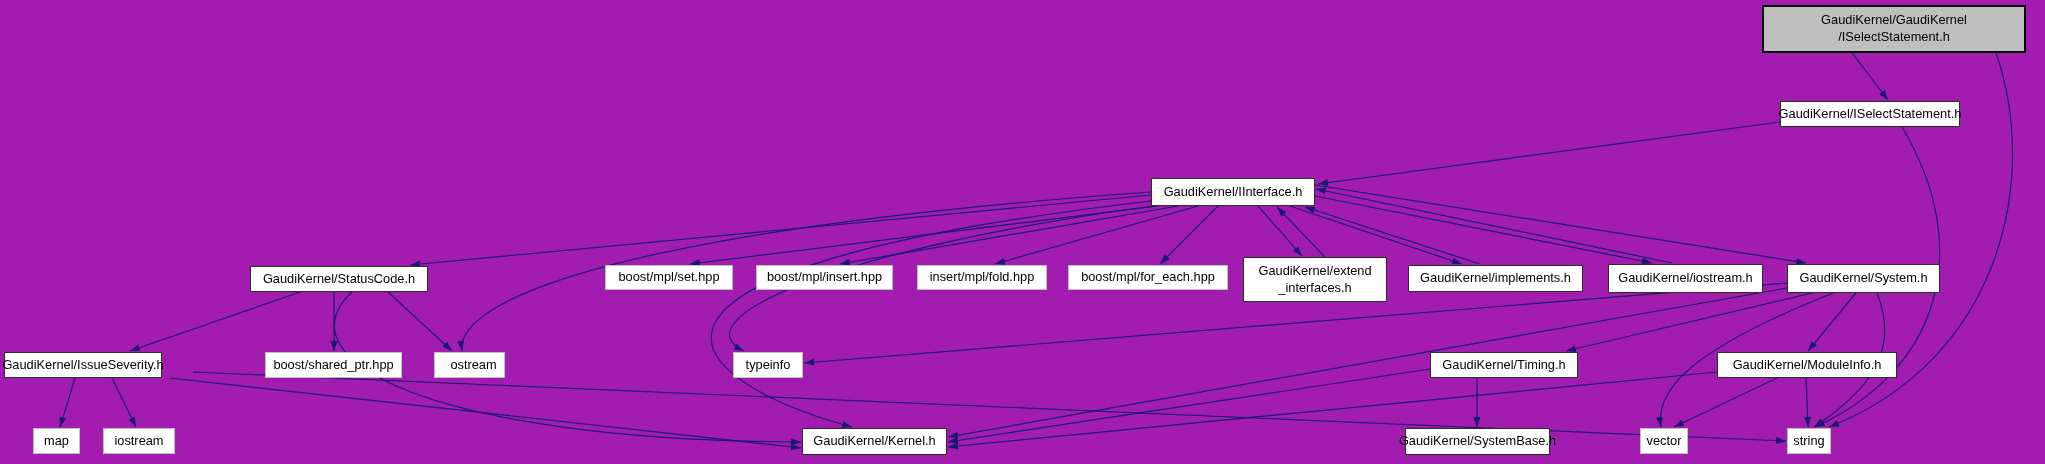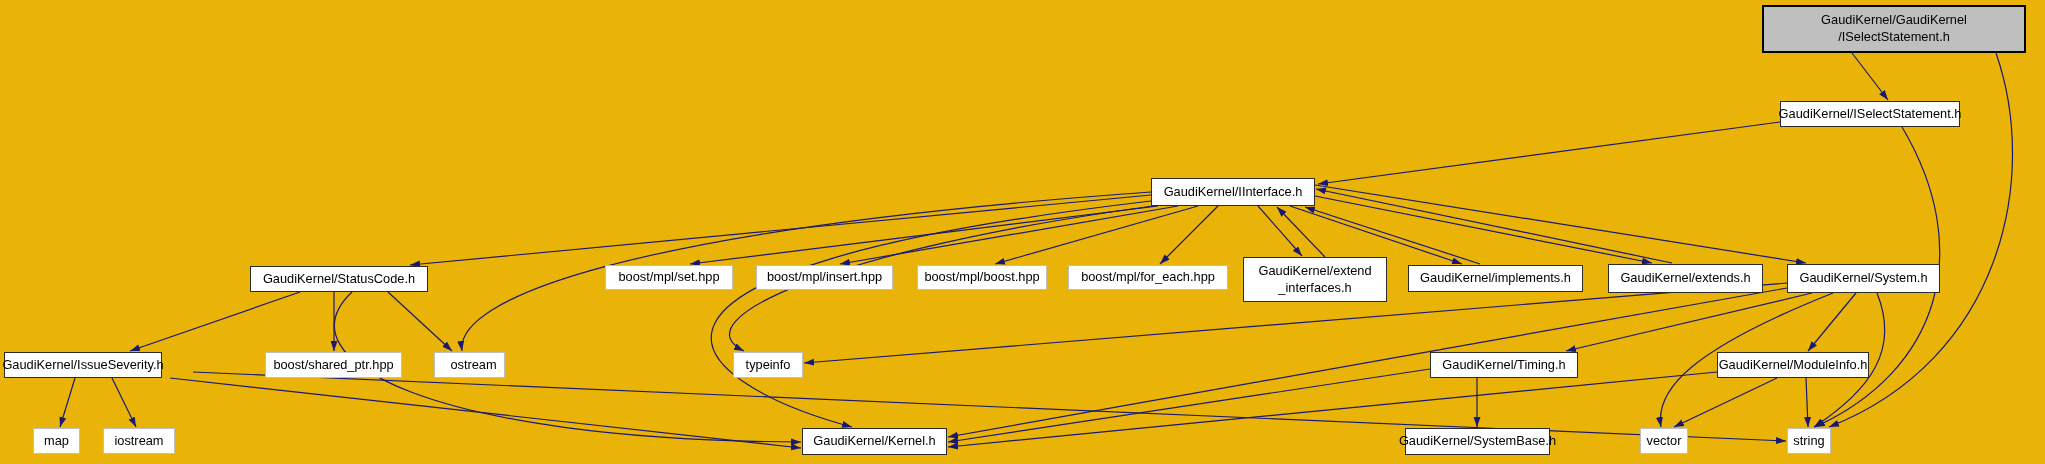--- a/index.html
+++ b/index.html
@@ -4,21 +4,21 @@
 <style>
   html, body {
     margin: 0;
     padding: 0;
     background: #ffffff;
   }
   #canvas {
     position: relative;
     width: 2045px;
     height: 464px;
-    background: #eab308;
+    background: #a21caf;
     overflow: hidden;
     font-family: "Liberation Sans", sans-serif;
   }
   #edge-svg {
     position: absolute;
     left: 0;
     top: 0;
     width: 2045px;
     height: 464px;
   }
@@ -115,54 +115,54 @@
       <div class="node internal" style="left: 250px; top: 266px; width: 178px; height: 26px;">
         <div>GaudiKernel/StatusCode.h</div>
       </div>
       <div class="node external" style="left: 605px; top: 265px; width: 128px; height: 25px;">
         <div>boost/mpl/set.hpp</div>
       </div>
       <div class="node external" style="left: 756px; top: 265px; width: 137px; height: 25px;">
         <div>boost/mpl/insert.hpp</div>
       </div>
       <div class="node external" style="left: 917px; top: 265px; width: 130px; height: 25px;">
-        <div>boost/mpl/boost.hpp</div>
+        <div>insert/mpl/fold.hpp</div>
       </div>
       <div class="node external" style="left: 1068px; top: 265px; width: 160px; height: 25px;">
         <div>boost/mpl/for_each.hpp</div>
       </div>
       <div class="node internal" style="left: 1243px; top: 257px; width: 144px; height: 45px;">
         <div>GaudiKernel/extend</div>
         <div>_interfaces.h</div>
       </div>
       <div class="node internal" style="left: 1408px; top: 265px; width: 175px; height: 27px;">
         <div>GaudiKernel/implements.h</div>
       </div>
       <div class="node internal" style="left: 1608px; top: 264px; width: 155px; height: 29px;">
-        <div>GaudiKernel/extends.h</div>
+        <div>GaudiKernel/iostream.h</div>
       </div>
       <div class="node internal" style="left: 1787px; top: 264px; width: 153px; height: 29px;">
         <div>GaudiKernel/System.h</div>
       </div>
       <div class="node internal" style="left: 4px; top: 352px; width: 158px; height: 26px;">
         <div>GaudiKernel/IssueSeverity.h</div>
       </div>
       <div class="node external" style="left: 265px; top: 352px; width: 137px; height: 26px;">
         <div>boost/shared_ptr.hpp</div>
       </div>
       <div class="node external" style="left: 434px; top: 352px; width: 71px; height: 26px; padding-left: 8px;">
         <div>ostream</div>
       </div>
       <div class="node external" style="left: 733px; top: 352px; width: 70px; height: 26px;">
         <div>typeinfo</div>
       </div>
       <div class="node internal" style="left: 1430px; top: 352px; width: 148px; height: 26px;">
         <div>GaudiKernel/Timing.h</div>
       </div>
-      <div class="node internal" style="left: 1717px; top: 352px; width: 152px; height: 26px;">
+      <div class="node internal" style="left: 1717px; top: 352px; width: 180px; height: 26px;">
         <div>GaudiKernel/ModuleInfo.h</div>
       </div>
       <div class="node external" style="left: 33px; top: 428px; width: 47px; height: 26px;">
         <div>map</div>
       </div>
       <div class="node external" style="left: 103px; top: 428px; width: 72px; height: 26px;">
         <div>iostream</div>
       </div>
       <div class="node internal" style="left: 802px; top: 428px; width: 145px; height: 27px;">
         <div>GaudiKernel/Kernel.h</div>

